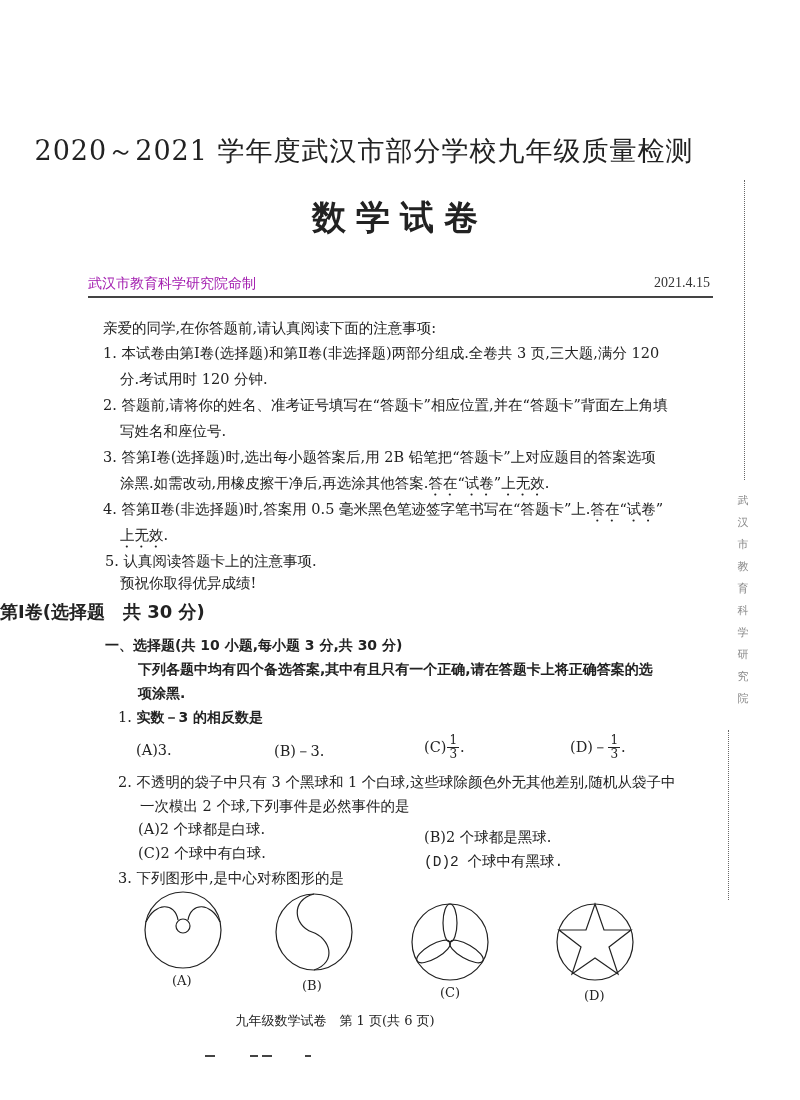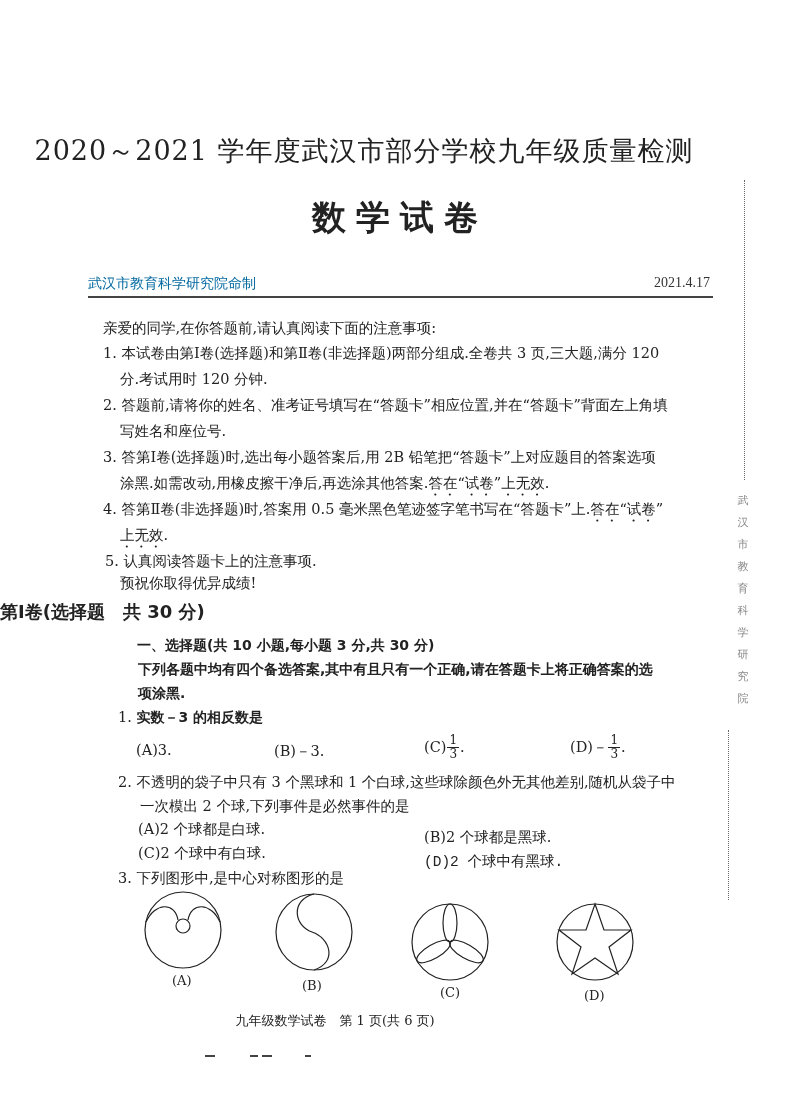--- a/index.html
+++ b/index.html
@@ -10,21 +10,21 @@
   .abs { position:absolute; }
   .title {
     left:0; width:728px; top:133px; text-align:center;
     font-size:27px; letter-spacing:1px; color:#222; white-space:nowrap;
   }
   .subtitle {
     left:0; width:800px; top:195px; text-align:center;
     font-size:34px; font-weight:bold; letter-spacing:10px; color:#222;
     font-family: "DejaVu Sans", sans-serif;
   }
-  .issuer { left:88px; top:275px; font-size:14px; color:#0369a1; }
+  .issuer { left:88px; top:275px; font-size:14px; color:#a21caf; }
   .date { right:90px; top:275px; font-size:14px; color:#333; font-family:"Liberation Serif", serif; }
   .rule { left:88px; width:625px; top:296px; height:2px; background:#444; }
   .notice { font-size:14.5px; line-height:25px; color:#222; white-space:nowrap; }
   .dotted { text-emphasis: dot; text-emphasis-position: under; -webkit-text-emphasis: dot; -webkit-text-emphasis-position: under; }
   .sec-heading {
     left:0; width:720px; text-align:left; top:600px;
     font-size:18px; font-weight:bold; font-family:"DejaVu Sans", sans-serif; color:#222;
   }
   .bold-sans { font-family:"DejaVu Sans", sans-serif; font-weight:bold; }
   .q { font-size:14.5px; color:#222; white-space:nowrap; }
@@ -35,21 +35,21 @@
   .margin-text { left:733px; top:490px; width:20px; font-size:11px; color:#888; line-height:22px; text-align:center; }
   .margin-dots { left:744px; width:2px; border-left:1px dotted #666; }
   .scan-marks { top:1055px; height:2px; background:#444; }
 </style>
 </head>
 <body>
 
 <div class="abs title">2020～2021 学年度武汉市部分学校九年级质量检测</div>
 <div class="abs subtitle">数学试卷</div>
 <div class="abs issuer">武汉市教育科学研究院命制</div>
-<div class="abs date">2021.4.17</div>
+<div class="abs date">2021.4.15</div>
 <div class="abs rule"></div>
 
 <div class="abs notice" style="left:103px; top:316px;">亲爱的同学,在你答题前,请认真阅读下面的注意事项:</div>
 
 <div class="abs notice" style="left:103px; top:341px;">
   <span>1.</span>
   <span>本试卷由第Ⅰ卷(选择题)和第Ⅱ卷(非选择题)两部分组成.全卷共 3 页,三大题,满分 120</span>
 </div>
 <div class="abs notice" style="left:120px; top:367px;">分.考试用时 120 分钟.</div>
 
@@ -75,21 +75,21 @@
   <span class="dotted">上无效.</span>
 </div>
 
 <div class="abs notice" style="left:105px; top:549px;">
   <span>5.</span>
   <span>认真阅读答题卡上的注意事项.</span>
 </div>
 <div class="abs notice" style="left:120px; top:571px;">预祝你取得优异成绩!</div>
 
 <div class="abs sec-heading">第Ⅰ卷(选择题　共 30 分)</div>
-<div class="abs q bold-sans" style="left:105px; top:637px; font-size:14px;margin-left:32px;">一、选择题(共 10 小题,每小题 3 分,共 30 分)</div>
+<div class="abs q bold-sans" style="left:105px; top:637px; font-size:14px;">一、选择题(共 10 小题,每小题 3 分,共 30 分)</div>
 <div class="abs q bold-sans" style="left:138px; top:661px; font-size:14px;">下列各题中均有四个备选答案,其中有且只有一个正确,请在答题卡上将正确答案的选</div>
 <div class="abs q bold-sans" style="left:138px; top:685px; font-size:14px;">项涂黑.</div>
 
 <div class="abs q" style="left:118px; top:709px;">
   <span>1.</span>
   <span class="bold-sans" style="font-size:14px;">实数－3 的相反数是</span>
 </div>
 <div class="abs q" style="left:136px; top:742px;">(A)3.</div>
 <div class="abs q" style="left:274px; top:742px;">(B)－3.</div>
 <div class="abs q" style="left:424px; top:734px;">

